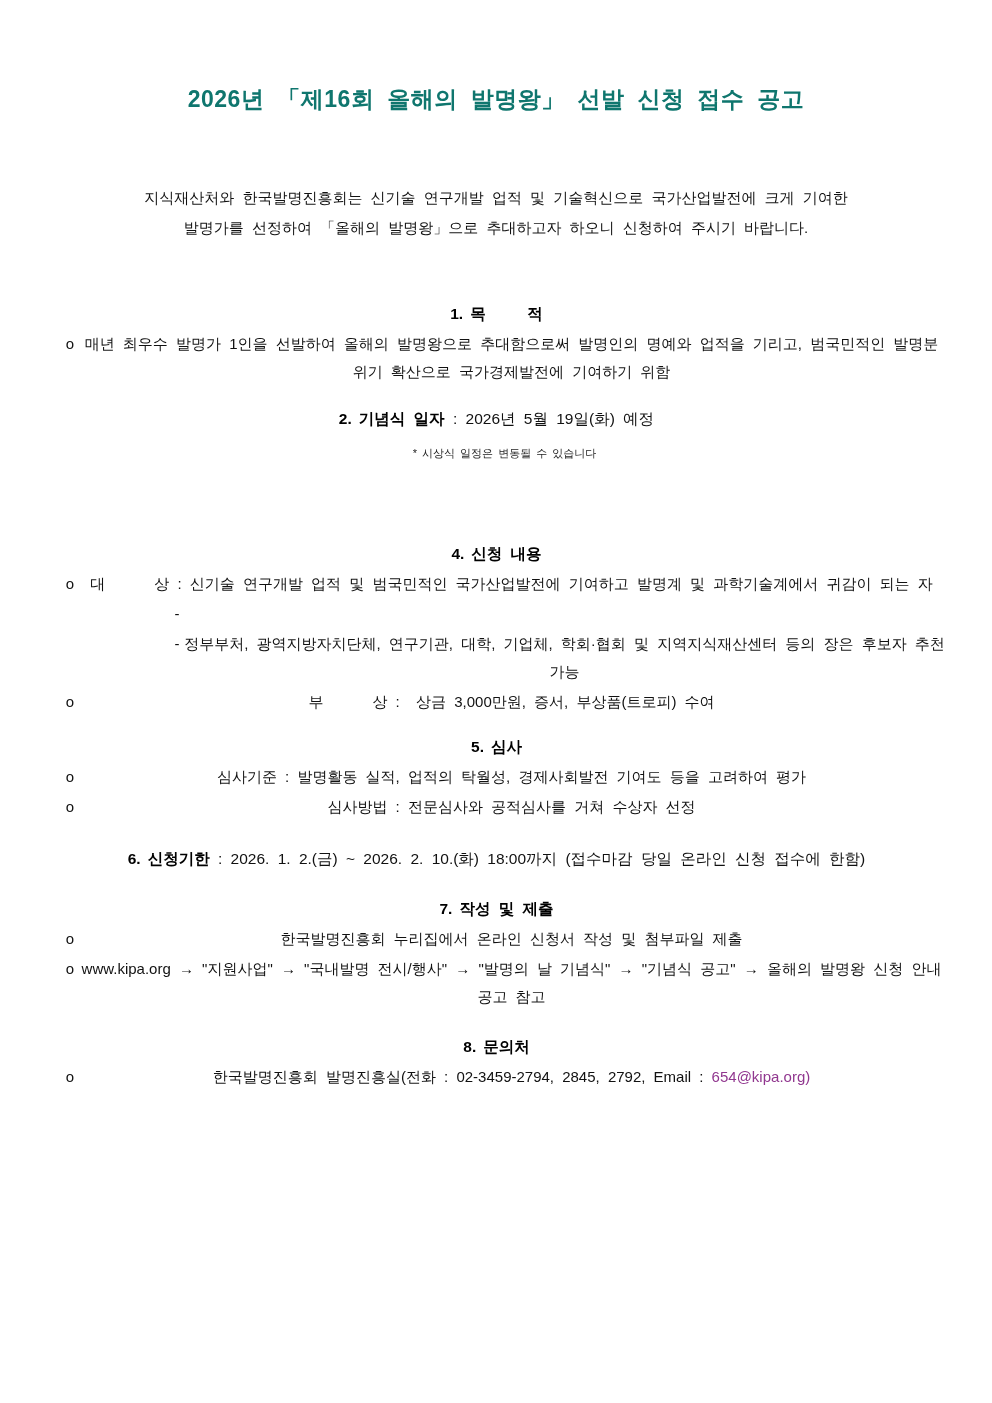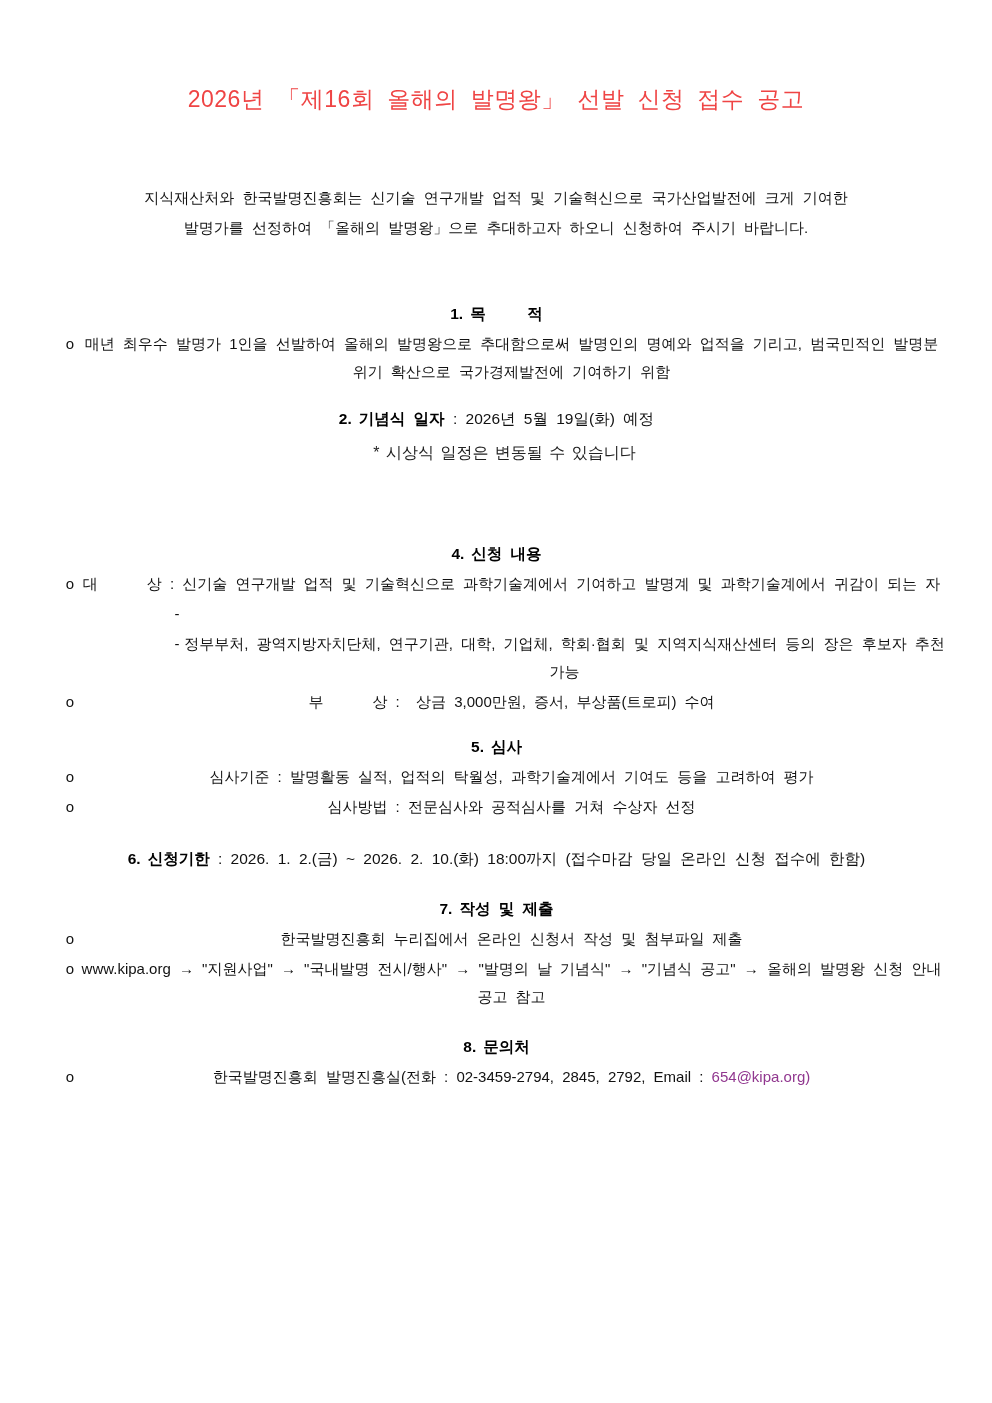--- a/index.html
+++ b/index.html
@@ -5,21 +5,21 @@
   html,body { margin:0; padding:0; }
   body {
     width:992px; height:1403px; background:#ffffff; overflow:hidden;
     font-family:"Liberation Sans","DejaVu Sans",sans-serif;
     color:#111; position:relative;
   }
   .page { position:relative; width:992px; height:1403px; }
 
   .title {
     position:absolute; top:83px; left:0; right:0;
-    text-align:center; font-size:23px; font-weight:normal; color:#ef4444;
+    text-align:center; font-size:23px; font-weight:bold; color:#0f766e;
     word-spacing:6px; letter-spacing:0.5px; line-height:32px; margin:0;
     white-space:pre-wrap;
   }
 
   .intro {
     position:absolute; top:183px; left:0; right:0;
     text-align:center; font-size:15px; line-height:30px;
     word-spacing:4px; color:#111; margin:0;
   }
   .intro-line { display:block; white-space:pre-wrap; }
@@ -42,21 +42,21 @@
     margin-top:2px; color:#111;
   }
   .item .marker { flex:0 0 16px; white-space:pre; }
   .item .text  { flex:1 1 auto; white-space:pre-wrap; }
   .bullet { padding-left:14px; }
   .dash   { padding-left:122px; }
   .dash .marker { flex:0 0 14px; }
 
   .note {
     margin-top:10px; padding-left:16px;
-    font-size:16px; line-height:20px; word-spacing:2px;
+    font-size:11px; line-height:20px; word-spacing:2px;
     color:#222; white-space:pre-wrap;
   }
 
   .email-link { color:#91378F; text-decoration:none; }
   .link-suffix { color:#91378F; }
 </style>
 </head>
 <body>
 
 <div class="page">
@@ -79,40 +79,40 @@
   <div class="sec s2">
     <div class="heading"><span class="num">2.</span><span class="label">기념식 일자</span><span class="rest"> : 2026년 5월 19일(화) 예정</span></div>
     <div class="note">* 시상식 일정은 변동될 수 있습니다</div>
   </div>
 
 
   <div class="sec s4">
     <div class="heading"><span class="num">4.</span><span class="label">신청 내용</span></div>
     <div class="item bullet">
       <span class="marker">o</span>
-      <span class="text">대      상 : 신기술 연구개발 업적 및 기술혁신으로 과학기술계에서 기여하고 발명계 및 과학기술계에서 귀감이 되는 자</span>
+      <span class="text">대      상 : 신기술 연구개발 업적 및 범국민적인 국가산업발전에 기여하고 발명계 및 과학기술계에서 귀감이 되는 자</span>
     </div>
     <div class="item dash">
       <span class="marker">-</span>
     </div>
     <div class="item dash">
       <span class="marker">-</span>
       <span class="text">정부부처, 광역지방자치단체, 연구기관, 대학, 기업체, 학회·협회 및 지역지식재산센터 등의 장은 후보자 추천 가능</span>
     </div>
     <div class="item bullet">
       <span class="marker">o</span>
       <span class="text">부      상 :  상금 3,000만원, 증서, 부상품(트로피) 수여</span>
     </div>
   </div>
 
   <div class="sec s5">
     <div class="heading"><span class="num">5.</span><span class="label">심사</span></div>
     <div class="item bullet">
       <span class="marker">o</span>
-      <span class="text">심사기준 : 발명활동 실적, 업적의 탁월성, 과학기술계에서 기여도 등을 고려하여 평가</span>
+      <span class="text">심사기준 : 발명활동 실적, 업적의 탁월성, 경제사회발전 기여도 등을 고려하여 평가</span>
     </div>
     <div class="item bullet">
       <span class="marker">o</span>
       <span class="text">심사방법 : 전문심사와 공적심사를 거쳐 수상자 선정</span>
     </div>
   </div>
 
   <div class="sec s6">
     <div class="heading"><span class="num">6.</span><span class="label">신청기한</span><span class="rest"> : 2026. 1. 2.(금) ~ 2026. 2. 10.(화) 18:00까지 (접수마감 당일 온라인 신청 접수에 한함)</span></div>
   </div>

